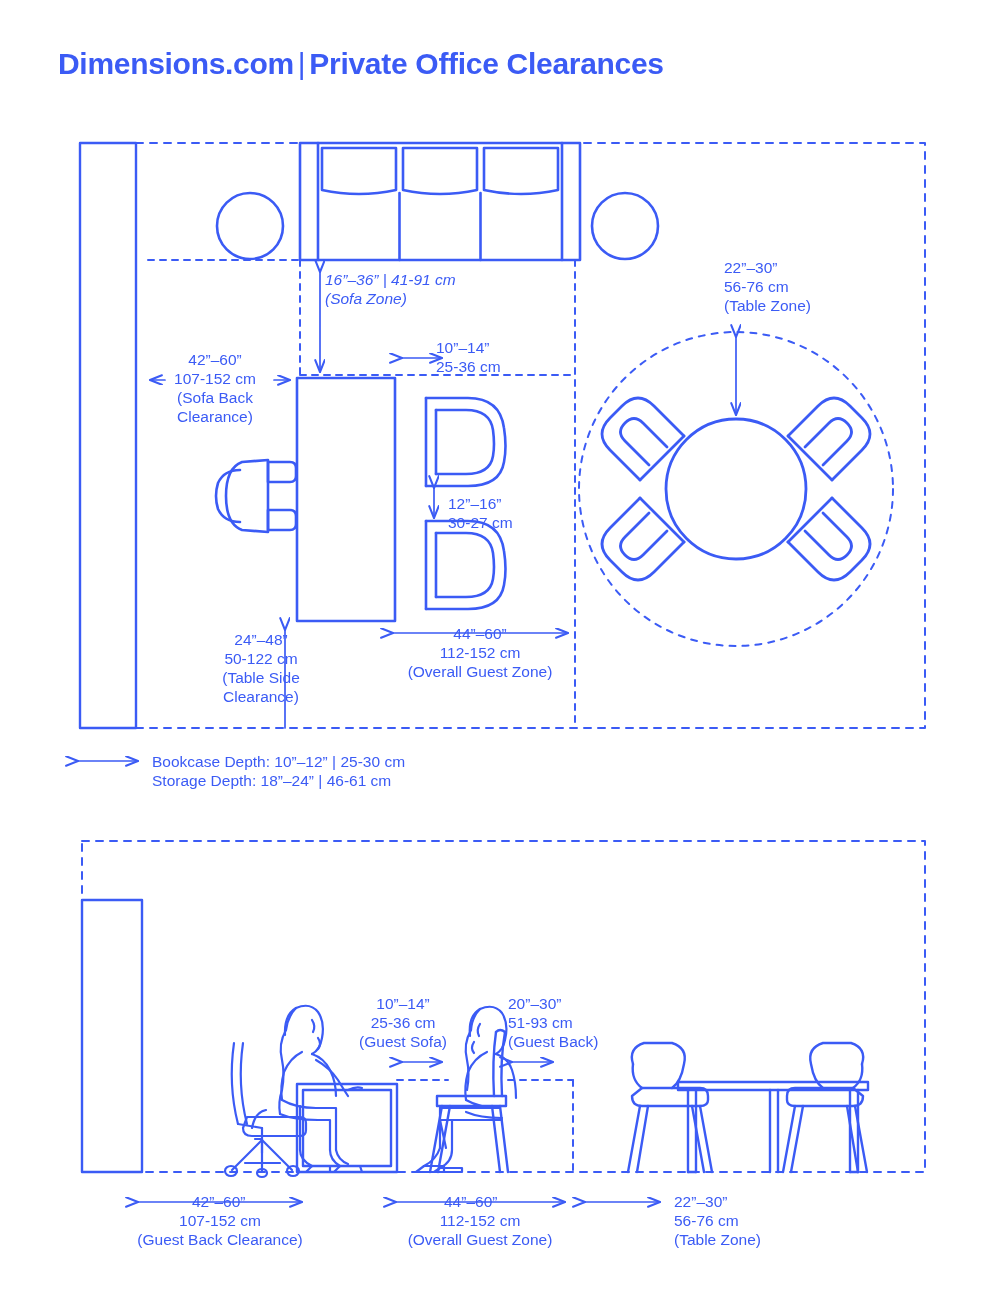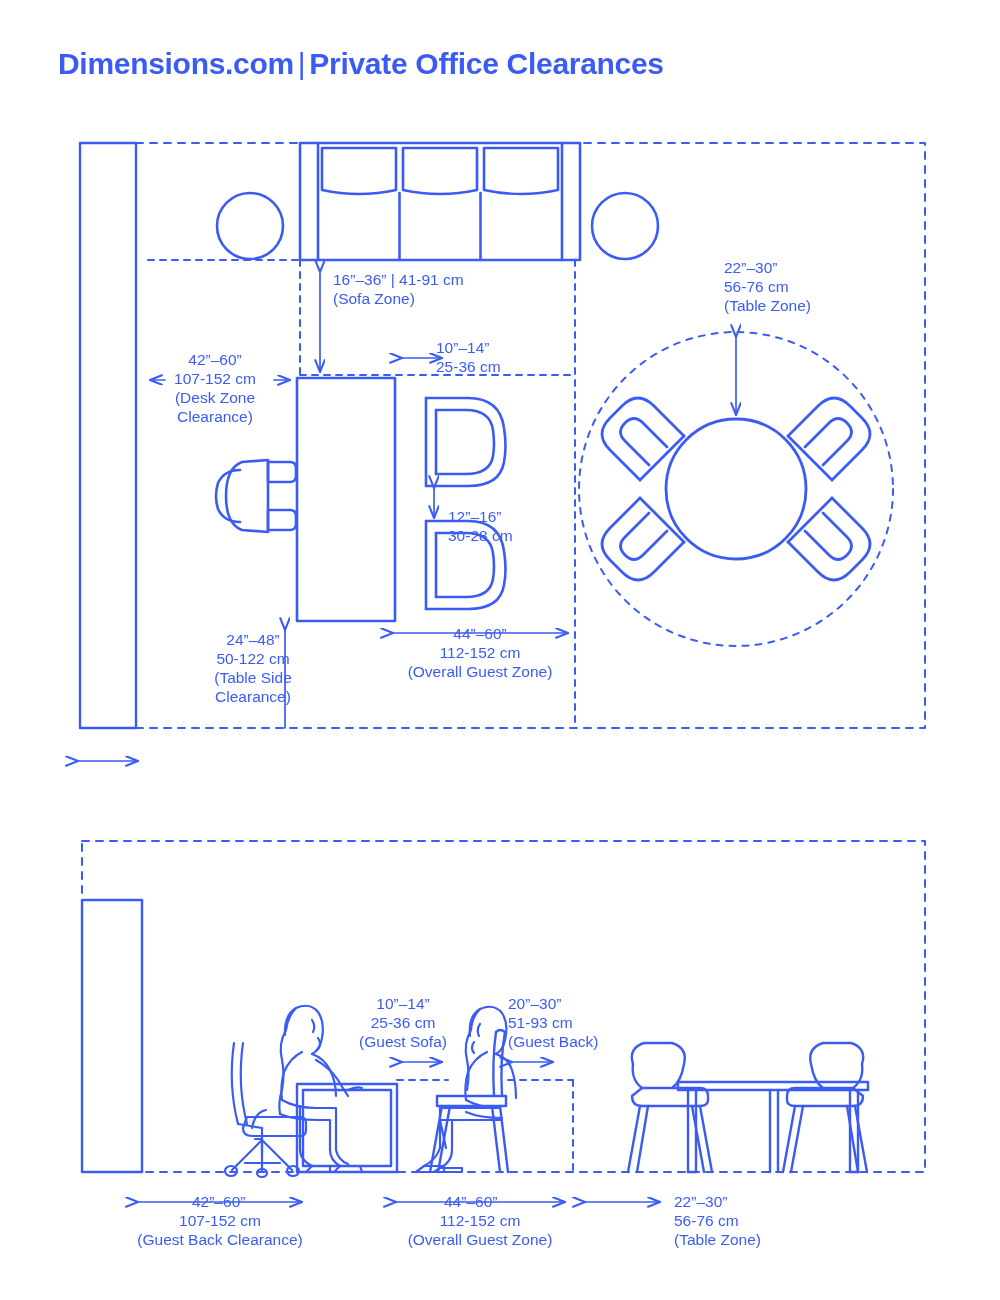--- a/index.html
+++ b/index.html
@@ -334,61 +334,65 @@
       </g>
       <g stroke-width="1.7" marker-start="url(#ah)" marker-end="url(#ah)">
         <line x1="396" y1="1202" x2="565" y2="1202"></line>
       </g>
       <g stroke-width="1.7" marker-start="url(#ah)" marker-end="url(#ah)">
         <line x1="585" y1="1202" x2="660" y2="1202"></line>
       </g>
     </g>
   </svg>
 
-  <div class="dim" style="left:333px; top:270px;">
+  <div class="dim" style="left:325px; top:270px;font-style:italic;">
     <span class="ln"><span>16”–36”</span>&nbsp;<span>|</span>&nbsp;<span>41-91 cm</span></span>
     <span class="ln">(Sofa Zone)</span>
   </div>
 
   <div class="dim" style="left:724px; top:258px;">
     <span class="ln">22”–30”</span>
     <span class="ln">56-76 cm</span>
     <span class="ln">(Table Zone)</span>
   </div>
 
   <div class="dim center" style="left:140px; top:350px; width:150px;">
     <span class="ln">42”–60”</span>
     <span class="ln">107-152 cm</span>
-    <span class="ln">(Desk Zone</span>
+    <span class="ln">(Sofa Back</span>
     <span class="ln">Clearance)</span>
   </div>
 
   <div class="dim" style="left:436px; top:338px;">
     <span class="ln">10”–14”</span>
     <span class="ln">25-36 cm</span>
   </div>
 
-  <div class="dim" style="left:448px; top:507px;">
+  <div class="dim" style="left:448px; top:494px;">
     <span class="ln">12”–16”</span>
-    <span class="ln">30-28 cm</span>
-  </div>
-
-  <div class="dim center" style="left:178px; top:630px; width:150px;">
+    <span class="ln">30-27 cm</span>
+  </div>
+
+  <div class="dim center" style="left:186px; top:630px; width:150px;">
     <span class="ln">24”–48”</span>
     <span class="ln">50-122 cm</span>
     <span class="ln">(Table Side</span>
     <span class="ln">Clearance)</span>
   </div>
 
   <div class="dim center" style="left:390px; top:624px; width:180px;">
     <span class="ln">44”–60”</span>
     <span class="ln">112-152 cm</span>
     <span class="ln">(Overall Guest Zone)</span>
   </div>
 
+  <div class="dim" style="left:152px; top:752px;">
+    <span class="ln"><span>Bookcase Depth: 10”–12”</span>&nbsp;<span>|</span>&nbsp;<span>25-30 cm</span></span>
+    <span class="ln"><span>Storage Depth: 18”–24”</span>&nbsp;<span>|</span>&nbsp;<span>46-61 cm</span></span>
+  </div>
 
   <div class="dim center" style="left:348px; top:994px; width:110px;">
     <span class="ln">10”–14”</span>
     <span class="ln">25-36 cm</span>
     <span class="ln">(Guest Sofa)</span>
   </div>
 
   <div class="dim" style="left:508px; top:994px;">
     <span class="ln">20”–30”</span>
     <span class="ln">51-93 cm</span>

